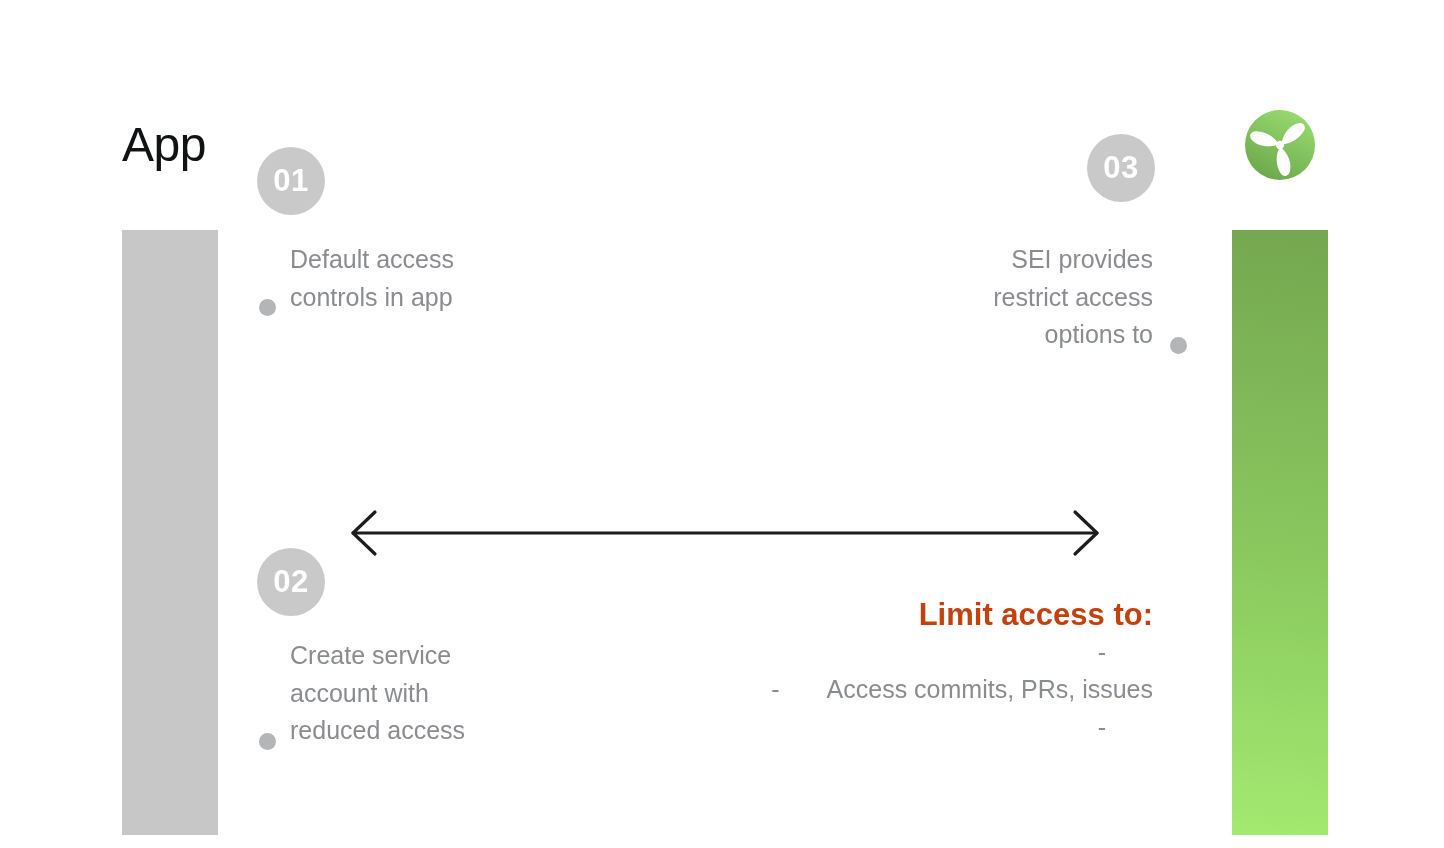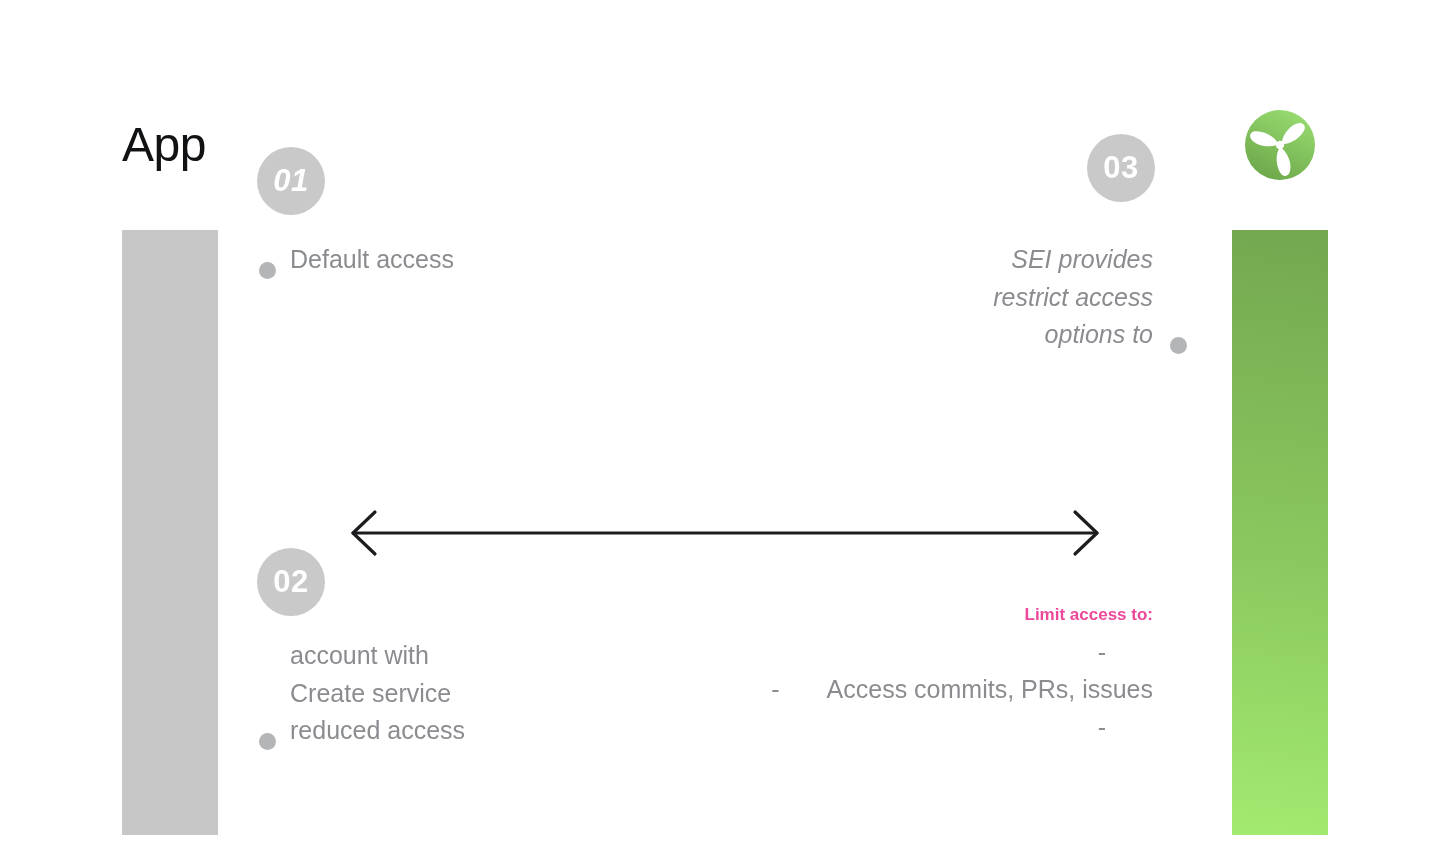--- a/index.html
+++ b/index.html
@@ -53,21 +53,21 @@
     border-radius: 50%;
     background: #c9c9ca;
     color: #ffffff;
     font-size: 31px;
     font-weight: 700;
     display: flex;
     align-items: center;
     justify-content: center;
     letter-spacing: 0.5px;
   }
-  .circle-01 { left: 257px; top: 147px; font-style: italic; }
+  .circle-01 { left: 257px; top: 147px; }
   .circle-02 { left: 257px; top: 548px; }
   .circle-03 { left: 1087px; top: 134px; }
   .step {
     position: absolute;
     display: flex;
     align-items: flex-end;
   }
   .step-text {
     font-size: 25px;
     line-height: 37.5px;
@@ -80,37 +80,37 @@
     height: 17px;
     border-radius: 50%;
     background: #b4b5b7;
     flex: 0 0 auto;
     margin-top: 10px;
   }
   .step-01 { left: 259px; top: 241px; }
   .step-01 .bullet { margin-right: 14px; }
   .step-02 { left: 259px; top: 637px; }
   .step-02 .bullet { margin-right: 14px; }
-  .step-03 { right: 257px; top: 241px; font-style: italic; }
+  .step-03 { right: 257px; top: 241px; }
   .step-03 .bullet { margin-left: 17px; }
   .arrow {
     position: absolute;
     left: 340px;
     top: 503px;
   }
   .limit {
     position: absolute;
     right: 291px;
     top: 596px;
     text-align: right;
   }
   .limit-heading {
-    font-size: 17px;
+    font-size: 31px;
     font-weight: 700;
-    color: #ec4899;
+    color: #c2410c;
     line-height: 37.5px;
     white-space: nowrap;
   }
   .limit-row {
     display: flex;
     justify-content: flex-end;
     font-size: 25px;
     line-height: 37.5px;
     color: #8a8c90;
     white-space: nowrap;
@@ -146,28 +146,29 @@
   </div>
 
   <div class="step-circle circle-01">01</div>
   <div class="step-circle circle-02">02</div>
   <div class="step-circle circle-03">03</div>
 
   <div class="step step-01">
     <span class="bullet"></span>
     <div class="step-text">
       <div>Default access</div>
+      <div>controls in app</div>
     </div>
   </div>
 
   <div class="step step-02">
     <span class="bullet"></span>
     <div class="step-text">
+      <div>Create service</div>
       <div>account with</div>
-      <div>Create service</div>
       <div>reduced access</div>
     </div>
   </div>
 
   <div class="step step-03">
     <div class="step-text right">
       <div>SEI provides</div>
       <div>restrict access</div>
       <div>options to</div>
     </div>

